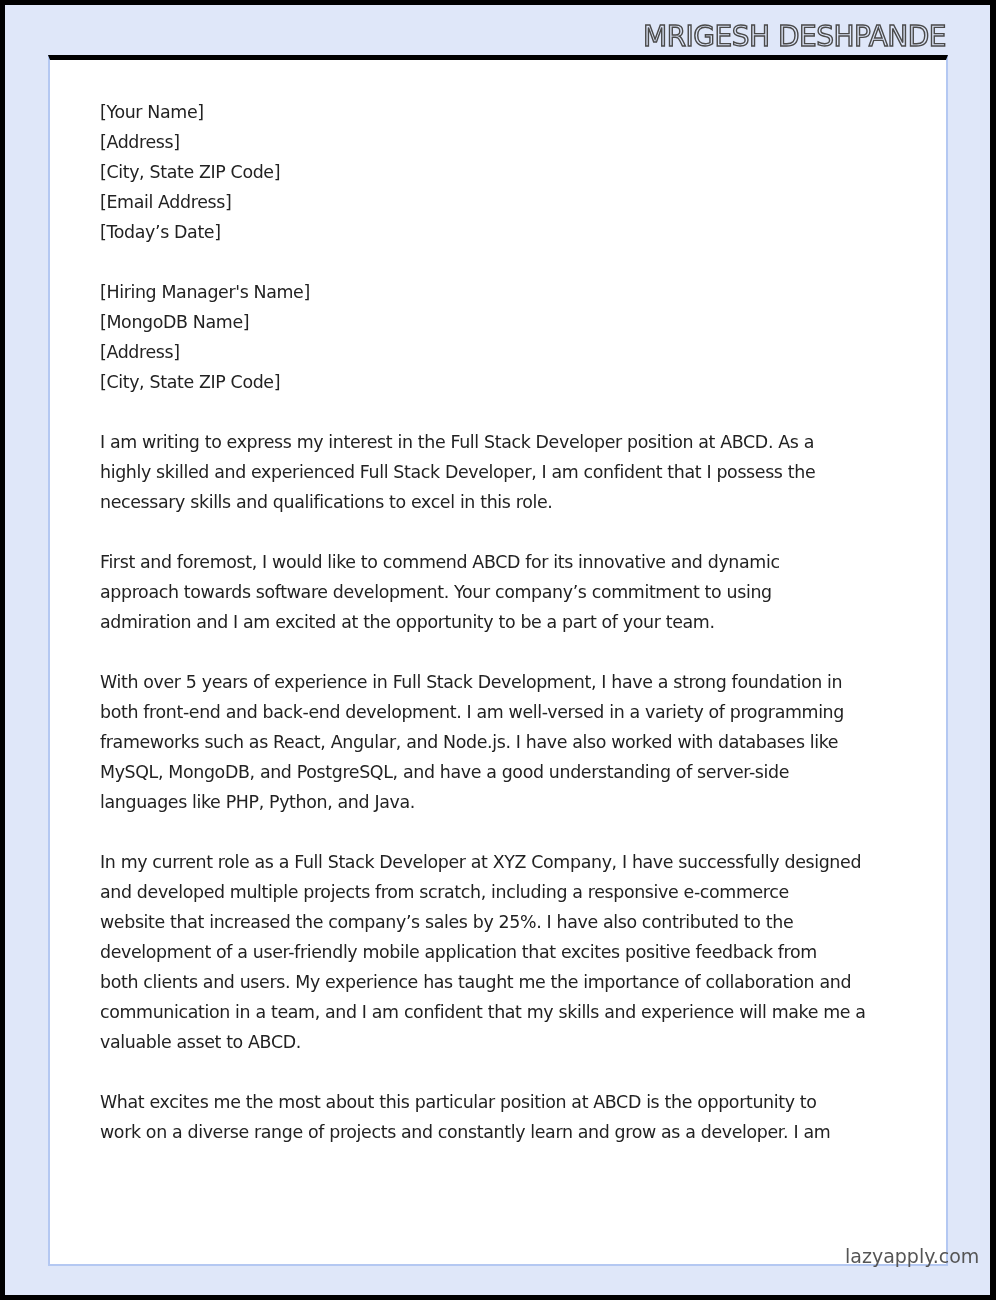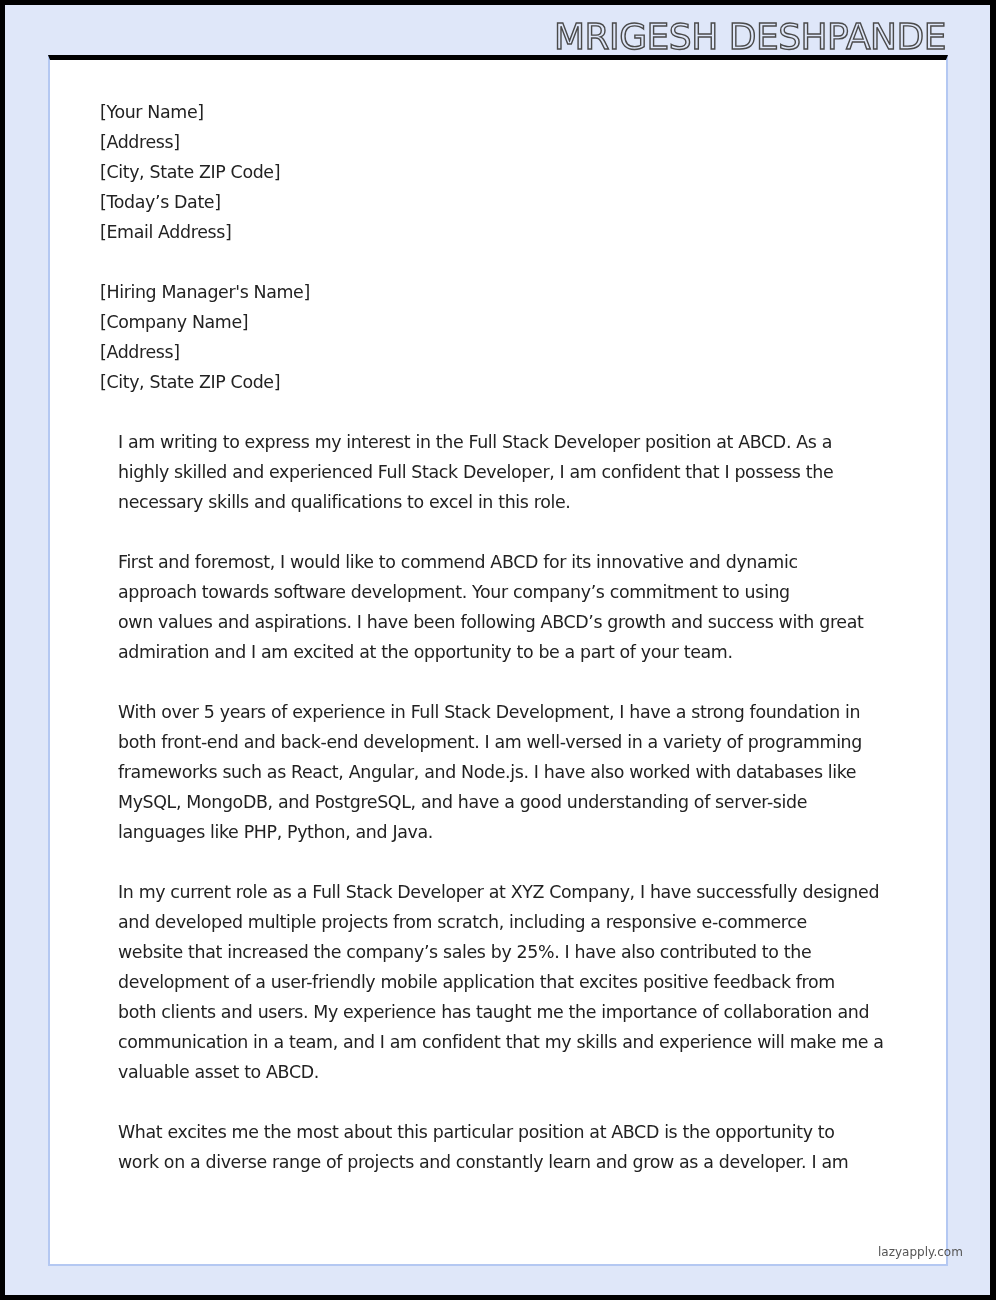--- a/index.html
+++ b/index.html
@@ -8,21 +8,21 @@
     background: #000;
     font-family: "DejaVu Sans", sans-serif;
   }
   .frame {
     position: absolute; left: 5px; top: 5px; width: 985px; height: 1290px;
     background: #dfe7f9; overflow: hidden;
   }
   .name-title {
     position: absolute; right: 44px; top: 10px;
     font-family: "DejaVu Sans", sans-serif;
-    font-size: 36px; letter-spacing: -0.5px;
+    font-size: 28px; letter-spacing: -0.5px;
     color: #dfe7f9;
     -webkit-text-stroke: 1.4px #4a4a4a;
     line-height: 44px;
     white-space: nowrap;
   }
   .page {
     position: absolute; left: 43px; top: 50px; width: 896px; height: 1204px;
     background: #fff;
     border-top: 5px solid #000;
     border-left: 2px solid #b4c8f2;
@@ -31,61 +31,60 @@
   }
   .content {
     position: absolute; left: 95px; top: 92px; width: 800px;
     font-family: "DejaVu Sans", sans-serif;
     font-size: 17.4px; line-height: 30px; color: #222;
     letter-spacing: -0.35px;
     z-index: 2;
   }
   .block { margin: 0 0 30px 0; }
   .line { display: block; white-space: nowrap; }
-  .para { margin: 0 0 30px 18px; }
+  .para { margin: 0 0 30px 0; }
   .watermark {
     position: absolute; left: 840px; top: 1240px;
     font-family: "DejaVu Sans", sans-serif;
-    font-size: 12px; color: #555; z-index: 3; margin-left: 33px;
+    font-size: 19px; color: #555; z-index: 3;
   }
 </style>
 </head>
 <body>
 
 <div class="frame">
   <div class="name-title">MRIGESH DESHPANDE</div>
   <div class="page"></div>
 
   <div class="content">
     <div class="block">
       <span class="line">[Your Name]</span>
       <span class="line">[Address]</span>
       <span class="line">[City, State ZIP Code]</span>
+      <span class="line">[Email Address]</span>
       <span class="line">[Today’s Date]</span>
-      <span class="line">[Email Address]</span>
     </div>
 
     <div class="block">
       <span class="line">[Hiring Manager's Name]</span>
-      <span class="line">[Company Name]</span>
+      <span class="line">[MongoDB Name]</span>
       <span class="line">[Address]</span>
       <span class="line">[City, State ZIP Code]</span>
     </div>
 
 
     <div class="para">
       <span class="line">I am writing to express my interest in the Full Stack Developer position at ABCD. As a</span>
       <span class="line">highly skilled and experienced Full Stack Developer, I am confident that I possess the</span>
       <span class="line">necessary skills and qualifications to excel in this role.</span>
     </div>
 
     <div class="para">
       <span class="line">First and foremost, I would like to commend ABCD for its innovative and dynamic</span>
       <span class="line">approach towards software development. Your company’s commitment to using</span>
-      <span class="line">own values and aspirations. I have been following ABCD’s growth and success with great</span>
       <span class="line">admiration and I am excited at the opportunity to be a part of your team.</span>
     </div>
 
     <div class="para">
       <span class="line">With over 5 years of experience in Full Stack Development, I have a strong foundation in</span>
       <span class="line">both front-end and back-end development. I am well-versed in a variety of programming</span>
       <span class="line">frameworks such as React, Angular, and Node.js. I have also worked with databases like</span>
       <span class="line">MySQL, MongoDB, and PostgreSQL, and have a good understanding of server-side</span>
       <span class="line">languages like PHP, Python, and Java.</span>
     </div>

